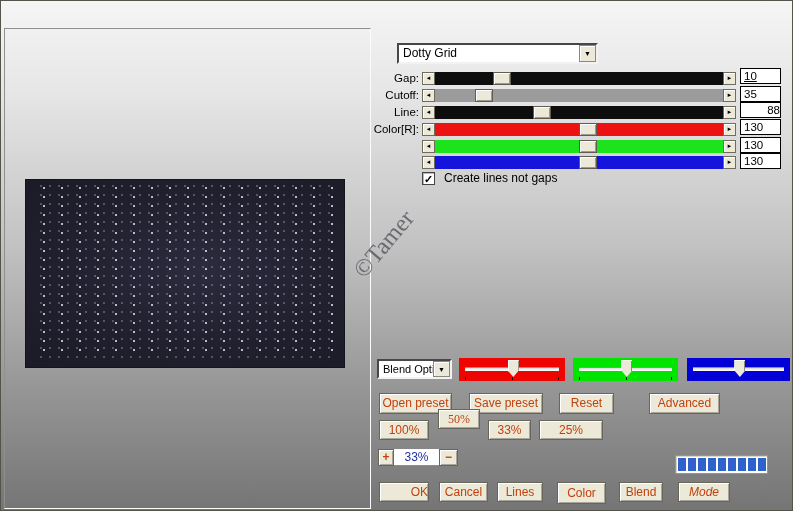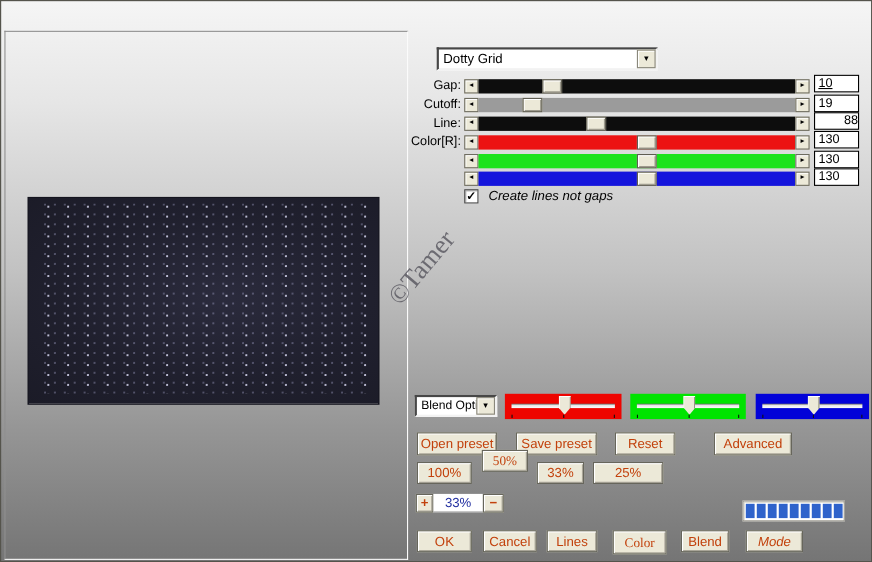--- a/index.html
+++ b/index.html
@@ -97,21 +97,21 @@
   .p-value {
     position:absolute; left:739px; width:41px; height:16px; background:#fff;
     border:1px solid #000; font-size:11.5px; line-height:14px; padding-left:3px;
   }
   
   .checkbox {
     position:absolute; left:421px; top:171px; width:13px; height:13px; background:#fff;
     border:1px solid #444; box-shadow:inset 1px 1px 0 #b9b9b9;
     font-size:11px; font-weight:bold; line-height:12px; text-align:center; cursor:pointer;
   }
-  .check-label { position:absolute; left:443px; top:170px; font-size:12px;font-style:italic; }
+  .check-label { position:absolute; left:443px; top:170px; font-size:12px; }
   
   .ch-panel { position:absolute; top:357px; height:23px; }
   .ch-groove {
     position:absolute; left:6px; right:6px; top:9px; height:4px;
     background:linear-gradient(180deg,#6a6a6a 0%,#e8e8e8 40%,#fdfdfd 100%);
   }
   .ch-thumb {
     position:absolute; top:2px; width:11px; height:17px; background:#ece9d8;
     box-shadow:inset 1px 1px 0 #fff, inset -1px 0 0 #8d8a7d;
     clip-path:polygon(0 0,100% 0,100% 62%,50% 100%,0 62%);
@@ -162,21 +162,21 @@
   <div class="p-value" style="top:67px;text-decoration:underline;">10</div>
 
   <div class="p-label" style="top:88px;">Cutoff:</div>
   <div class="p-slider" style="top:88px;">
     <button class="p-arrow left">◄</button>
     <div class="p-track" style="background-color: rgb(155, 155, 155);">
       <div class="p-thumb" style="left: 14%;"></div>
     </div>
     <button class="p-arrow right">►</button>
   </div>
-  <div class="p-value" style="top:85px;">19</div>
+  <div class="p-value" style="top:85px;">35</div>
 
   <div class="p-label" style="top:105px;">Line:</div>
   <div class="p-slider" style="top:105px;">
     <button class="p-arrow left">◄</button>
     <div class="p-track" style="background-color: rgb(13, 13, 13);">
       <div class="p-thumb" style="left: 34%;"></div>
     </div>
     <button class="p-arrow right">►</button>
   </div>
   <div class="p-value" style="top:101px;text-align:right;">88</div>
@@ -258,20 +258,20 @@
       <span class="seg"></span>
       <span class="seg"></span>
       <span class="seg"></span>
       <span class="seg"></span>
       <span class="seg"></span>
       <span class="seg"></span>
       <span class="seg"></span>
       <span class="seg"></span>
     </div>
 
-  <button class="btn" style="left:378px; top:481px; width:50px; height:20px;">OK</button>
+  <button class="btn" style="left:378px; top:481px; width:50px; height:20px;text-align:right;">OK</button>
   <button class="btn" style="left:438px; top:481px; width:49px; height:20px;">Cancel</button>
   <button class="btn" style="left:496px; top:481px; width:46px; height:20px;">Lines</button>
-  <button class="btn" style="left:556px; top:481px; width:49px; height:22px;font-family:Liberation Serif, serif;">Color</button>
+  <button class="btn" style="left:556px; top:481px; width:49px; height:22px;">Color</button>
   <button class="btn" style="left:618px; top:481px; width:44px; height:20px;">Blend</button>
   <button class="btn" style="left:677px; top:481px; width:52px; height:20px;font-style:italic;">Mode</button>
 
 </div>
 
 </body></html>

